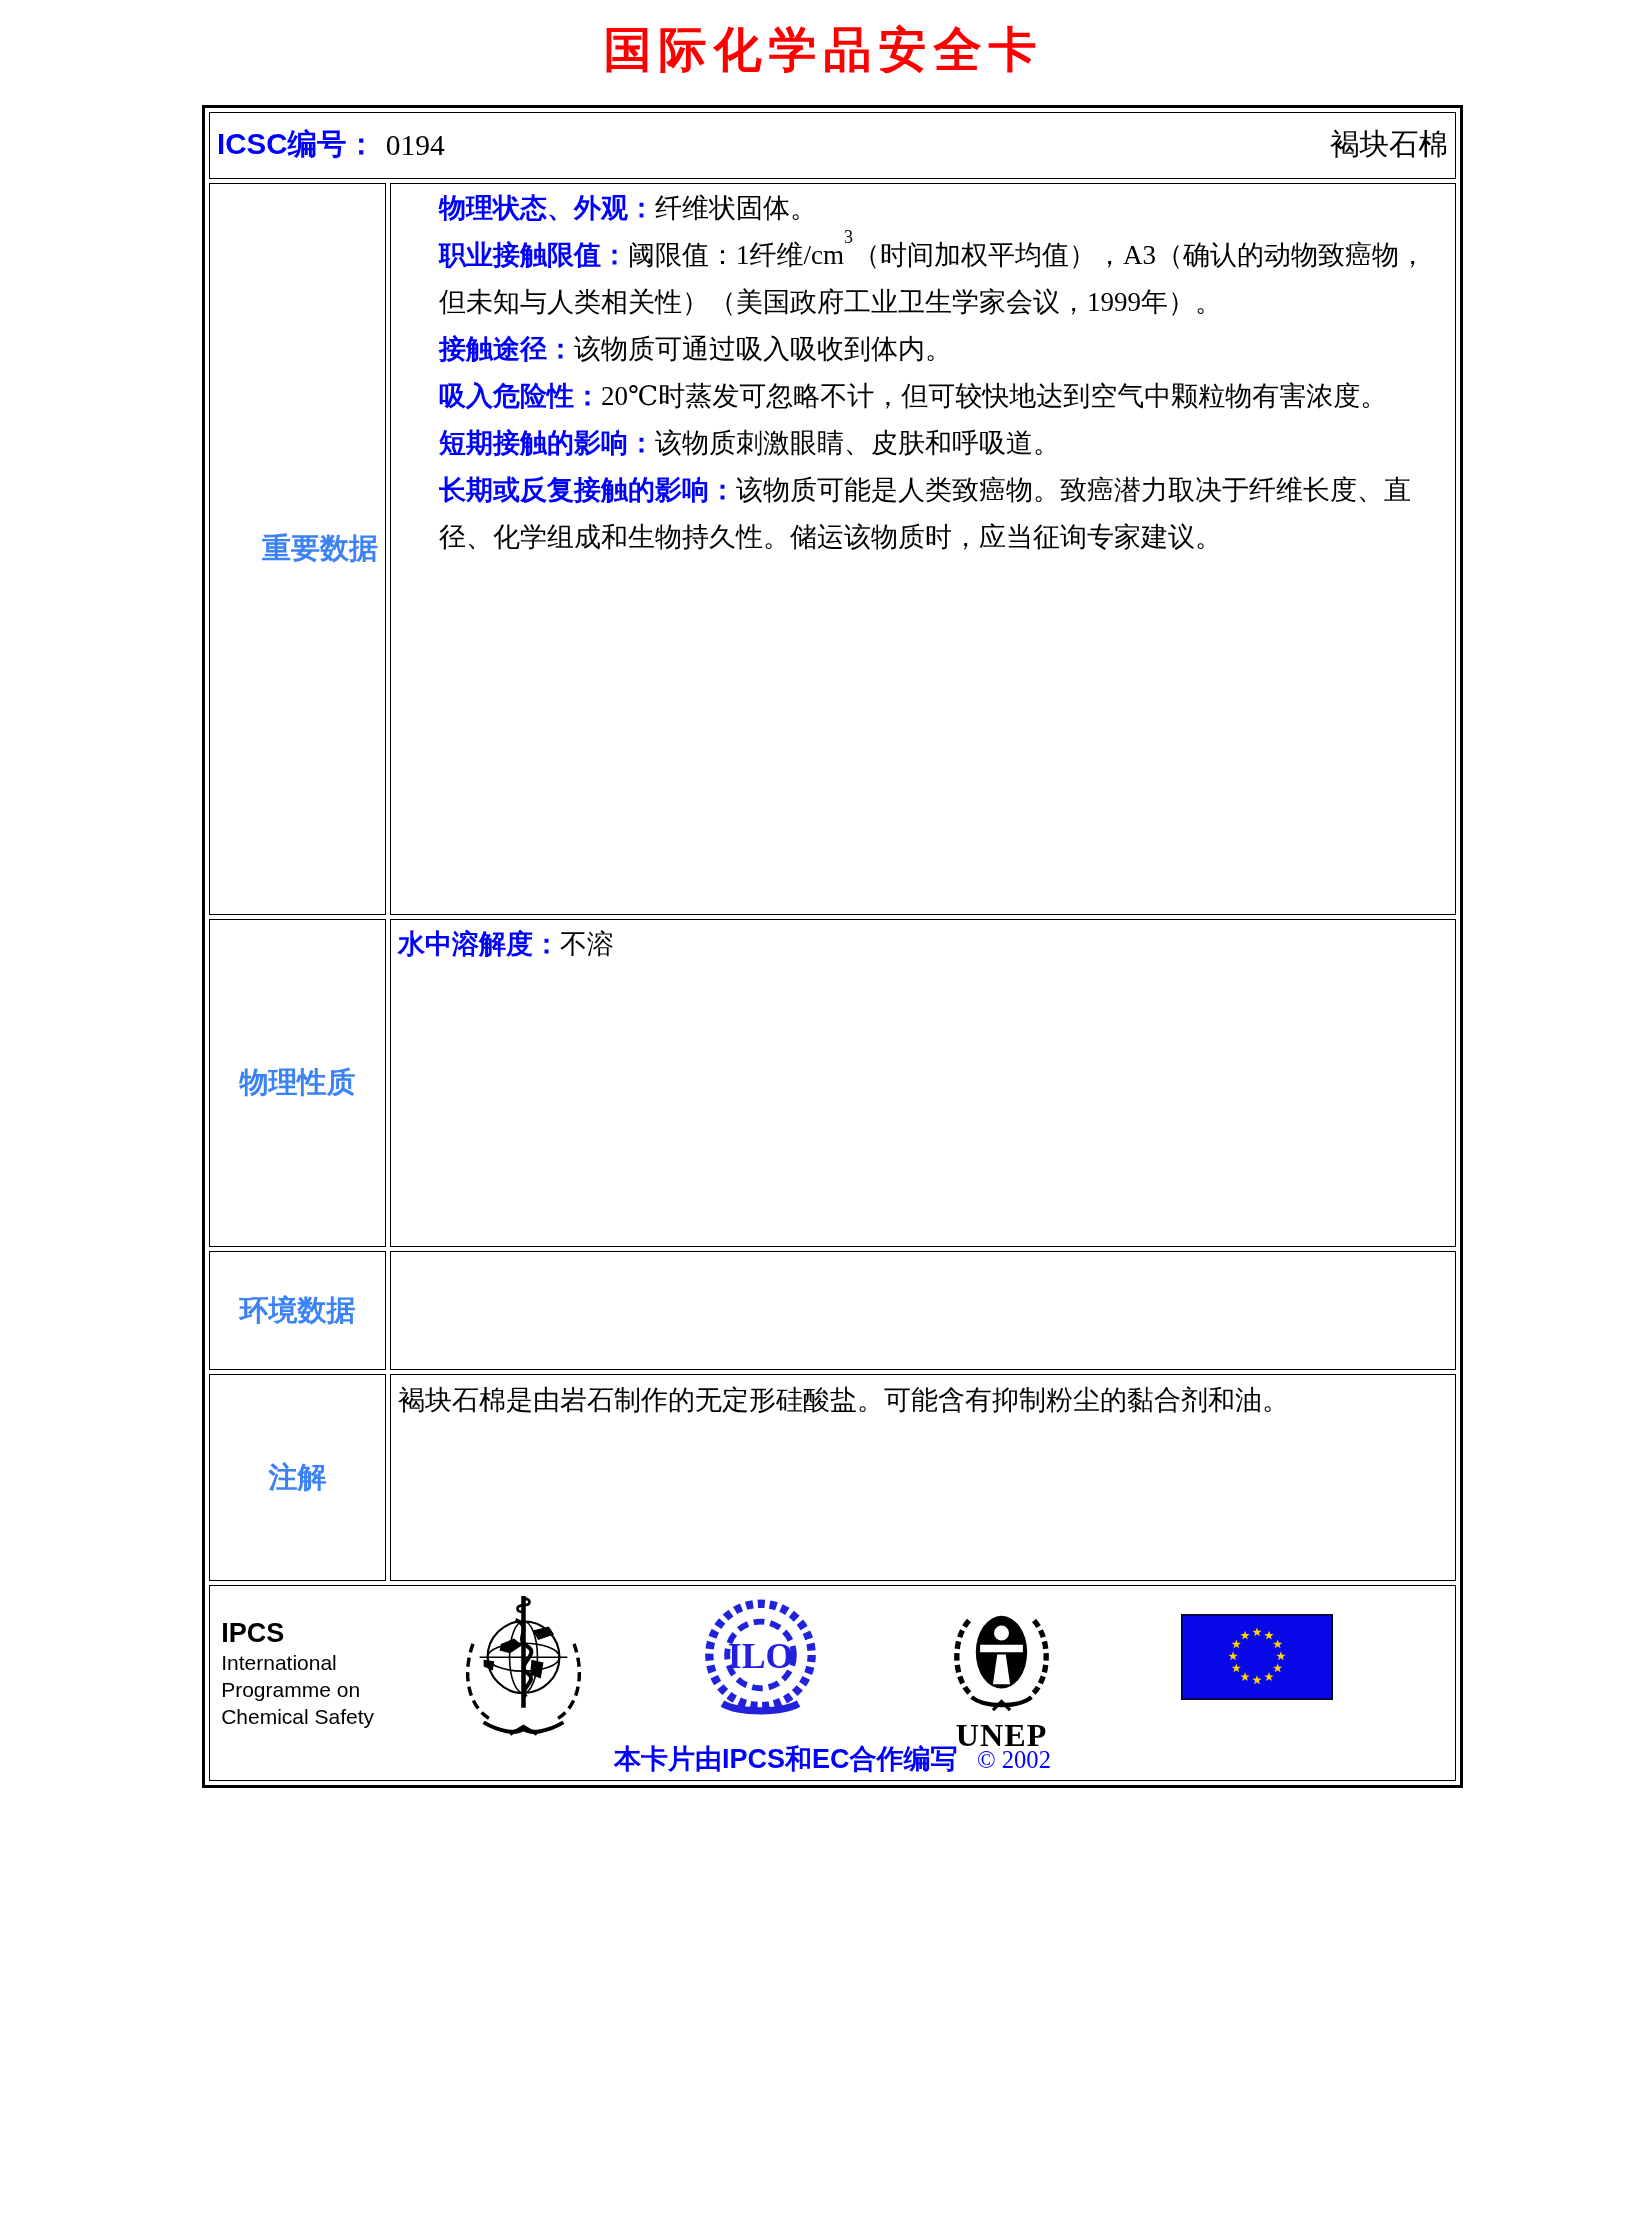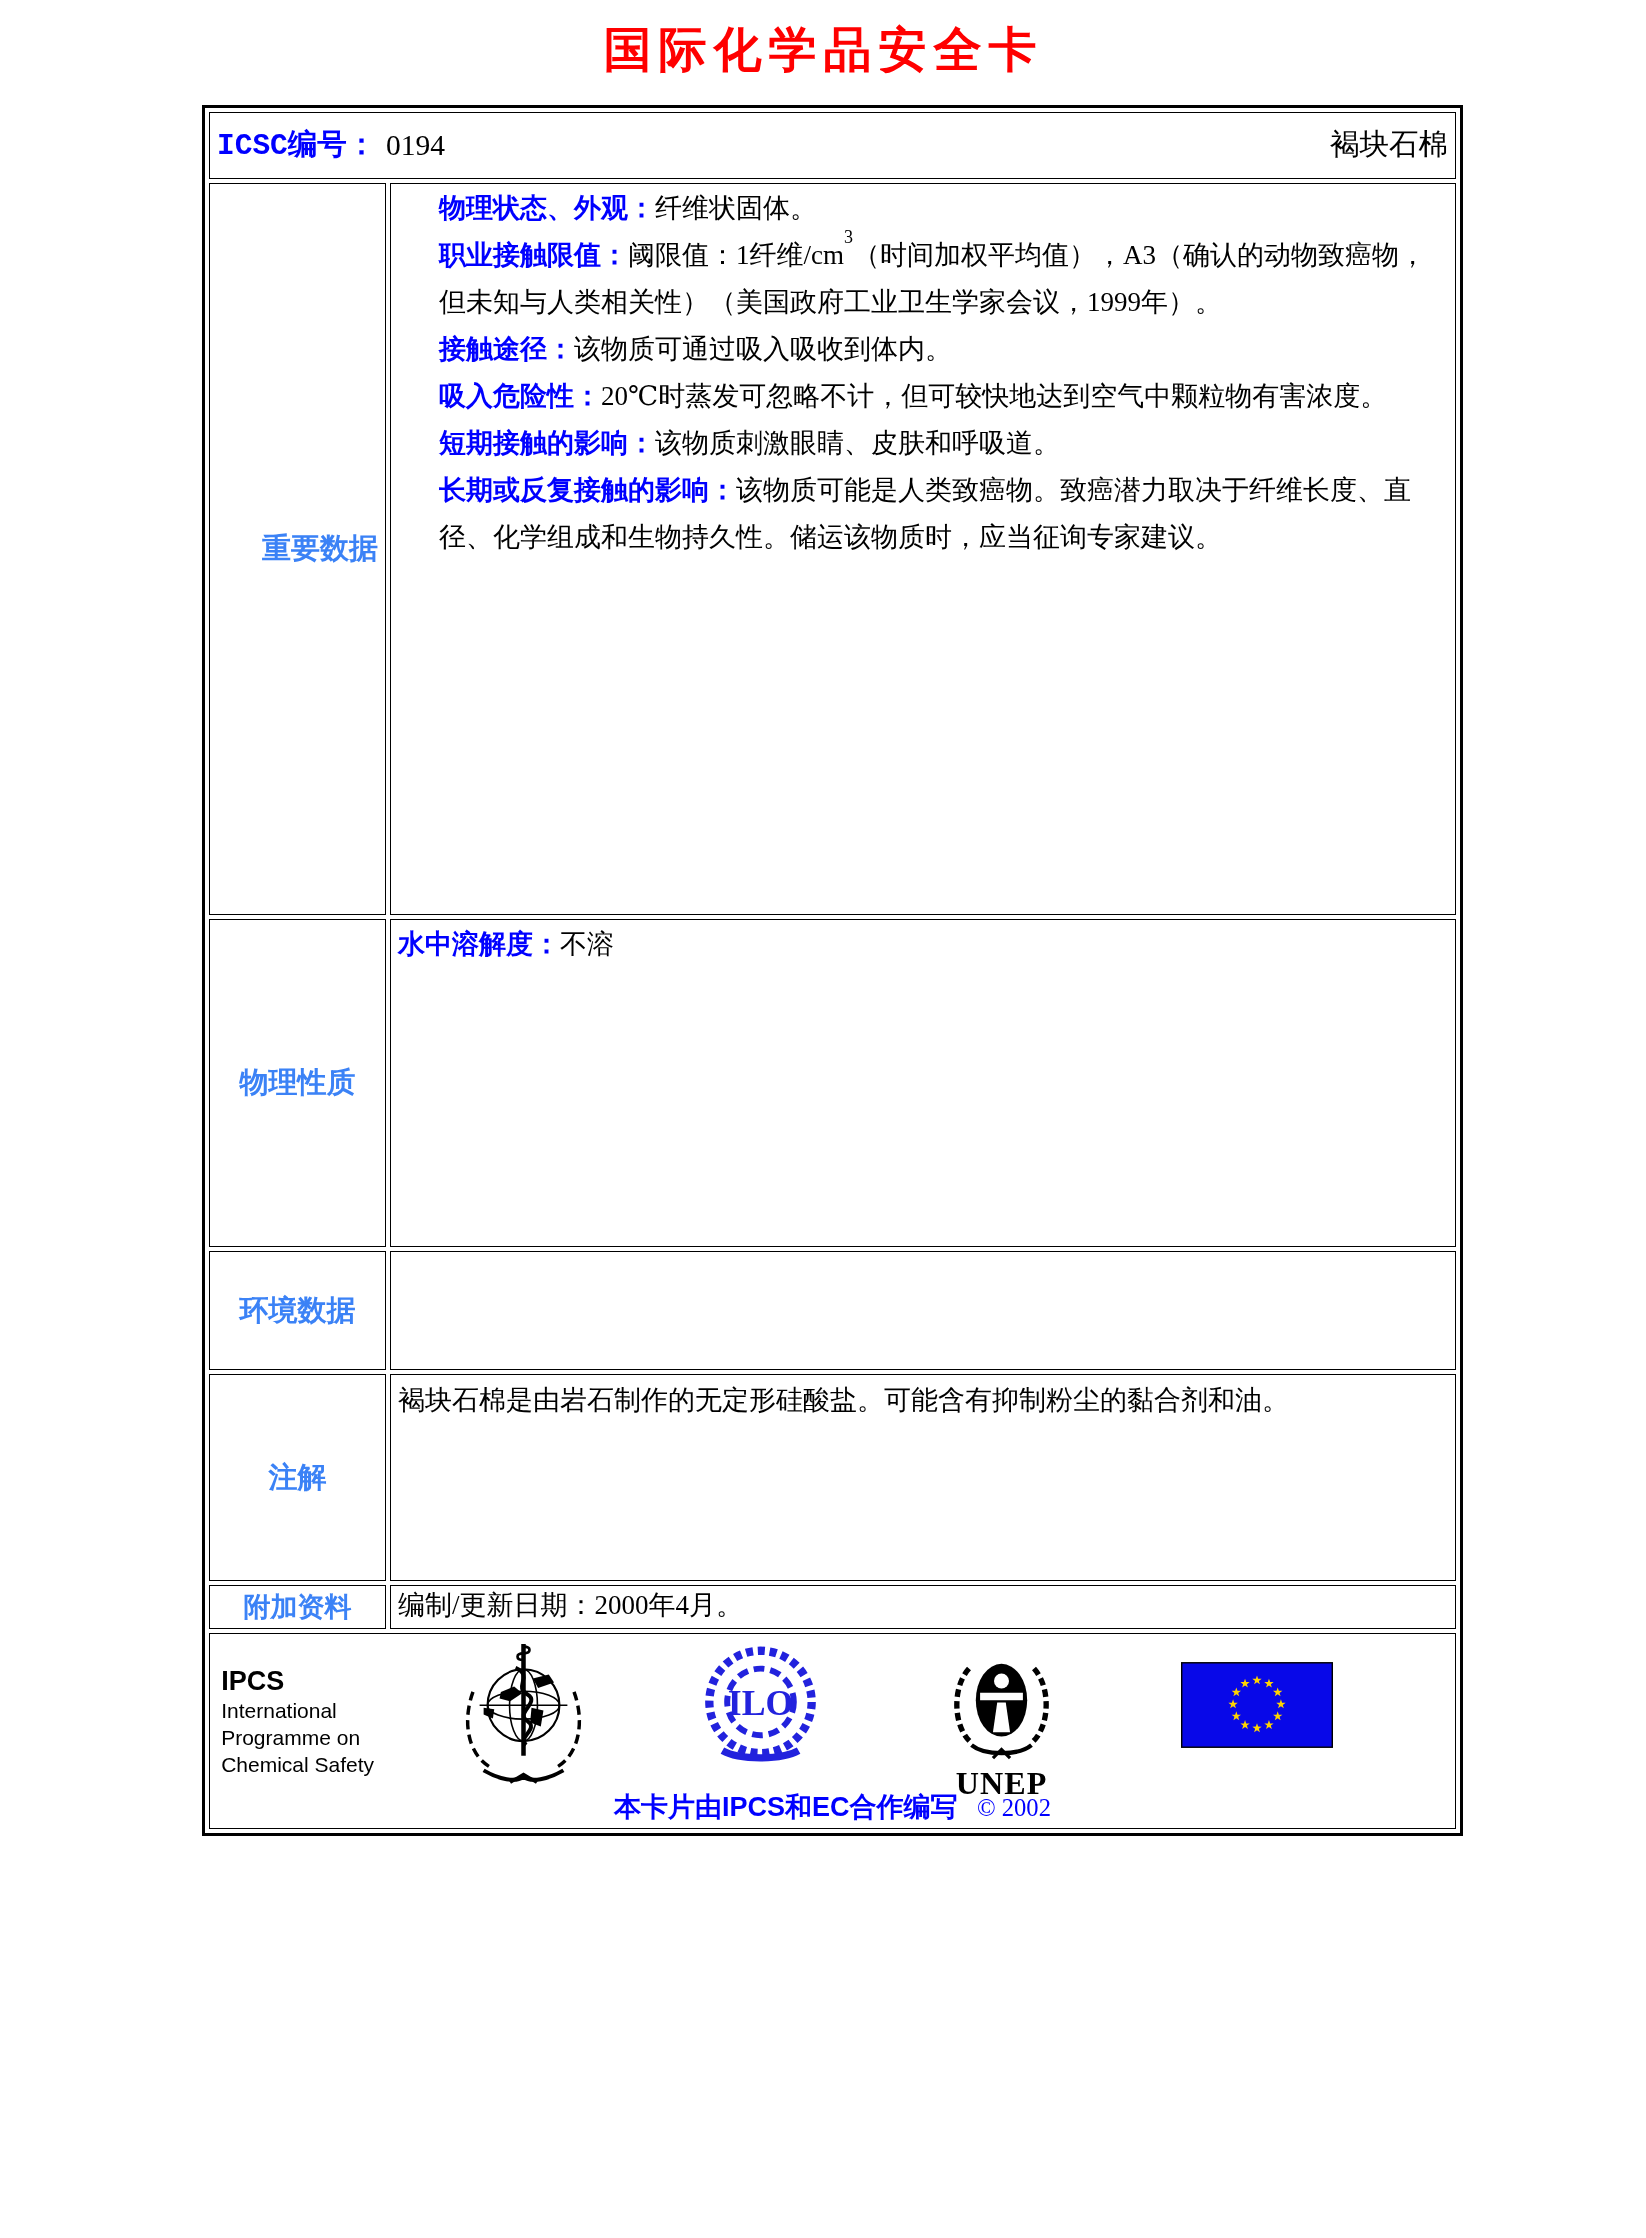--- a/index.html
+++ b/index.html
@@ -14,21 +14,21 @@
     border:3.5px solid #000;border-collapse:separate;border-spacing:4.2px;
     table-layout:fixed;background:#fff;}
   td{border:1.4px solid #000;vertical-align:top;padding:1.4px 7px;background:#fff;}
 
   .label-cell{vertical-align:middle;text-align:center;color:#3b82f6;font-weight:bold;
     font-family:"Liberation Sans","DejaVu Sans",sans-serif;font-size:29px;padding:0 2.8px;}
 
   .hdr-cell{vertical-align:middle;height:62px;}
   .hdr{display:flex;justify-content:space-between;align-items:center;font-size:29.5px;}
   .hdr .icsc-label{color:#0000ff;font-weight:bold;
-    font-family:Liberation Mono, monospace;}
+    font-family:Liberation Sans, sans-serif;}
   .hdr .icsc-no{margin-left:9.8px;}
   .hdr-left{display:flex;align-items:center;}
 
   .content{font-size:27px;line-height:47px;}
   .content p{margin:0;}
   .blue-label{color:#0000ff;font-weight:bold;
     font-family:"Liberation Sans","DejaVu Sans",sans-serif;}
   sup.s3{font-size:18px;position:relative;top:-11.2px;line-height:0;}
 
   .h-important{height:727px;padding-left:48px;}
@@ -111,26 +111,20 @@
       <td class="content h-env"></td>
     </tr>
 
     <tr>
       <td class="label-cell h-notes">注解</td>
       <td class="content h-notes">
         <p>褐块石棉是由岩石制作的无定形硅酸盐。可能含有抑制粉尘的黏合剂和油。</p>
       </td>
     </tr>
 
-    <tr>
-      <td class="label-cell h-addinfo" style="font-size:27px;">附加资料</td>
-      <td class="h-addinfo">
-        <div class="addinfo-text">编制/更新日期：2000年4月。</div>
-      </td>
-    </tr>
 
     <tr>
       <td colspan="2" class="logos-cell h-logos">
 
         <div class="ipcs-block">
           <div class="ipcs-acronym">IPCS</div>
           <div class="ipcs-line">International</div>
           <div class="ipcs-line">Programme on</div>
           <div class="ipcs-line">Chemical Safety</div>
         </div>

